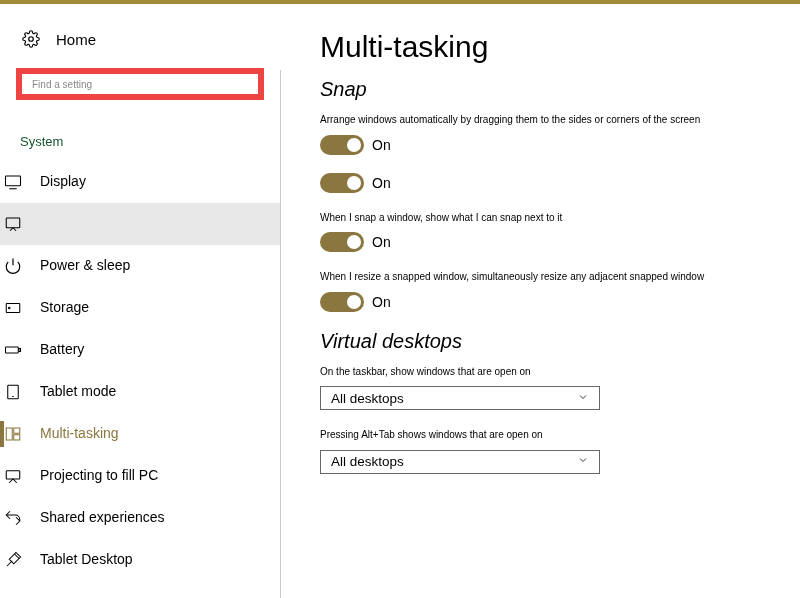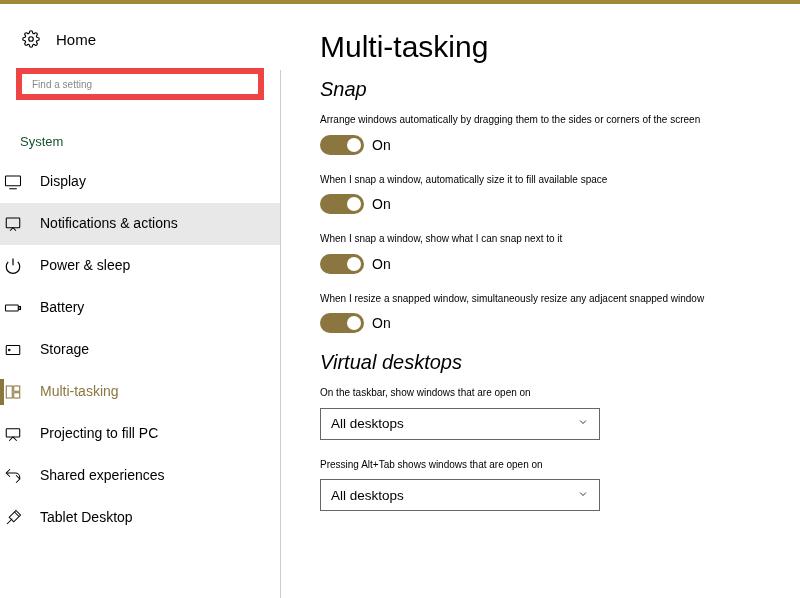--- a/index.html
+++ b/index.html
@@ -23,21 +23,21 @@
   .content { flex: 1; padding: 26px 36px 20px 40px; overflow: auto; }
   .divider { position: absolute; left: 280px; top: 70px; bottom: 0; width: 1px; background: #ccc; }
   h1 { font-weight: 300; font-size: 30px; margin-bottom: 14px; }
   h2 { font-weight: 400; font-size: 20px; margin-top: 6px; margin-bottom: 12px; font-style: italic; }
   .setting { margin-bottom: 18px; }
   .setting .label { font-size: 10px; margin-bottom: 8px; line-height: 1.35; max-width: 430px; }
   .toggle-row { display: flex; align-items: center; gap: 8px; }
   .toggle { width: 44px; height: 20px; border-radius: 10px; background: #8a763e; position: relative; cursor: pointer; }
   .toggle .knob { position: absolute; right: 3px; top: 3px; width: 14px; height: 14px; border-radius: 50%; background: #fff; }
   .toggle-label { font-size: 14px; }
-  .select { width: 280px; height: 32px; border: 1px solid #666; display: flex; align-items: center; justify-content: space-between; padding: 0 10px; font-size: 13.5px; cursor: pointer; margin-top: 4px; }
+  .select { width: 280px; height: 24px; border: 1px solid #666; display: flex; align-items: center; justify-content: space-between; padding: 0 10px; font-size: 13.5px; cursor: pointer; margin-top: 4px; }
   .chev { display: inline-block; }
   .chev svg { width: 12px; height: 12px; }
 </style>
 </head>
 <body>
 
 <div class="topbar"></div>
 <div class="app">
   <div class="sidebar">
     <div class="home-row">
@@ -63,48 +63,56 @@
           </span>
         <span>Display</span>
       </div>
       <div class="navitem selected">
         <span class="icon">
             <svg viewBox="0 0 24 24" fill="none" stroke="#000" stroke-width="1.4">
               <rect x="3" y="4" width="18" height="13" rx="1"></rect>
               <path d="M8 21l4-4 4 4"></path>
             </svg>
           </span>
-        <span>Notifications &amp; actions</span>
       </div>
       <div class="navitem">
         <span class="icon">
             <svg viewBox="0 0 24 24" fill="none" stroke="#000" stroke-width="1.6">
               <path d="M12 2v9"></path>
               <path d="M18.4 6.6a9 9 0 1 1-12.8 0"></path>
             </svg>
           </span>
         <span>Power &amp; sleep</span>
       </div>
       <div class="navitem">
         <span class="icon">
             <svg viewBox="0 0 24 24" fill="none" stroke="#000" stroke-width="1.4">
+              <rect x="3" y="6" width="18" height="12" rx="1"></rect>
+              <circle cx="7" cy="12" r="1"></circle>
+            </svg>
+          </span>
+        <span>Storage</span>
+      </div>
+      <div class="navitem">
+        <span class="icon">
+            <svg viewBox="0 0 24 24" fill="none" stroke="#000" stroke-width="1.4">
               <rect x="2" y="8" width="17" height="8" rx="1"></rect>
               <rect x="20" y="10" width="2" height="4"></rect>
             </svg>
           </span>
         <span>Battery</span>
       </div>
       <div class="navitem">
         <span class="icon">
             <svg viewBox="0 0 24 24" fill="none" stroke="#000" stroke-width="1.4">
-              <rect x="3" y="6" width="18" height="12" rx="1"></rect>
-              <circle cx="7" cy="12" r="1"></circle>
-            </svg>
-          </span>
-        <span>Storage</span>
+              <rect x="5" y="3" width="14" height="18" rx="1"></rect>
+              <line x1="11" y1="18" x2="13" y2="18"></line>
+            </svg>
+          </span>
+        <span>Tablet mode</span>
       </div>
       <div class="navitem active">
         <span class="icon">
             <svg viewBox="0 0 24 24" fill="none" stroke="#8a763e" stroke-width="1.4">
               <rect x="3" y="4" width="8" height="16"></rect>
               <rect x="13" y="4" width="8" height="7"></rect>
               <rect x="13" y="13" width="8" height="7"></rect>
             </svg>
           </span>
         <span>Multi-tasking</span>
@@ -150,21 +158,20 @@
       <div class="label">Arrange windows automatically by dragging them to the sides or corners of the screen</div>
       <div class="toggle-row">
         <div class="toggle">
             <div class="knob"></div>
           </div>
         <span class="toggle-label">On</span>
       </div>
     </div>
 
     <div class="setting">
-      <div class="label">When I snap a window, automatically size it to fill available space</div>
       <div class="toggle-row">
         <div class="toggle">
             <div class="knob"></div>
           </div>
         <span class="toggle-label">On</span>
       </div>
     </div>
 
     <div class="setting">
       <div class="label">When I snap a window, show what I can snap next to it</div>

